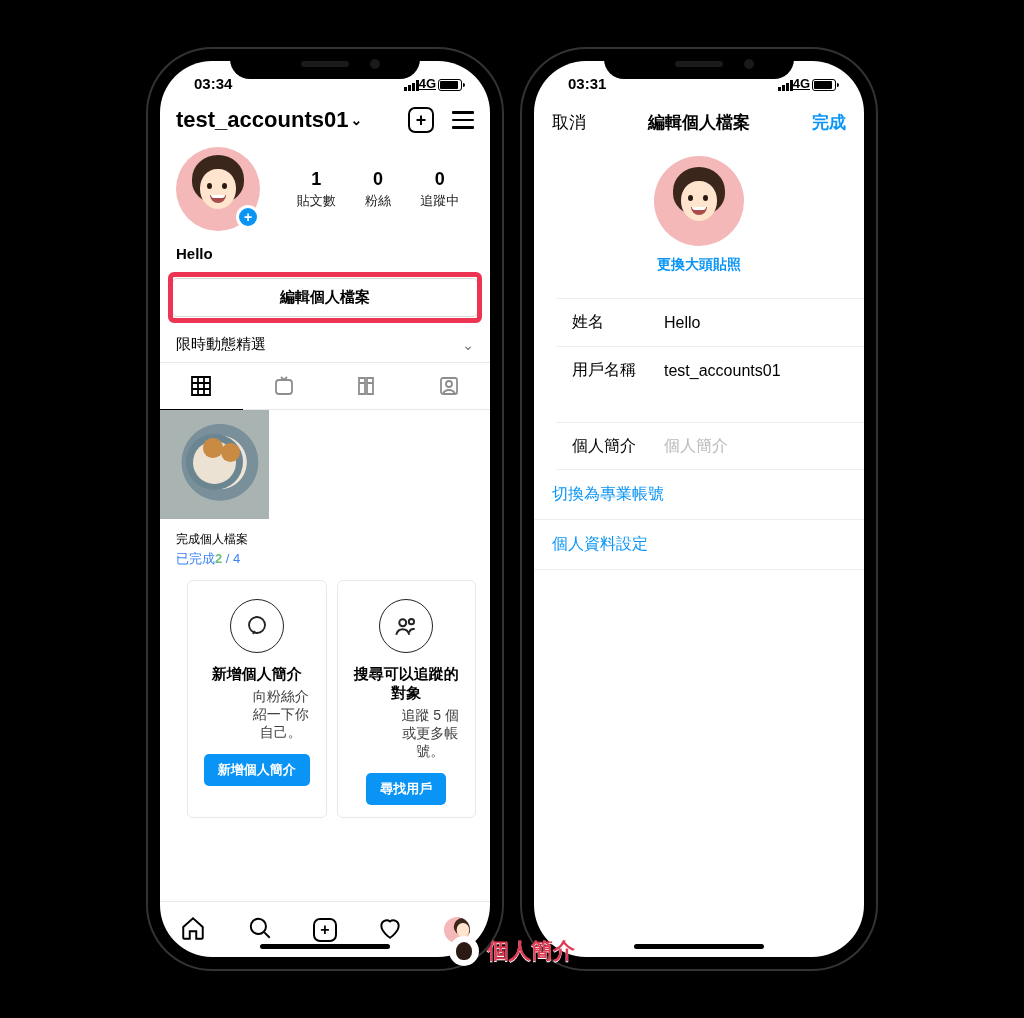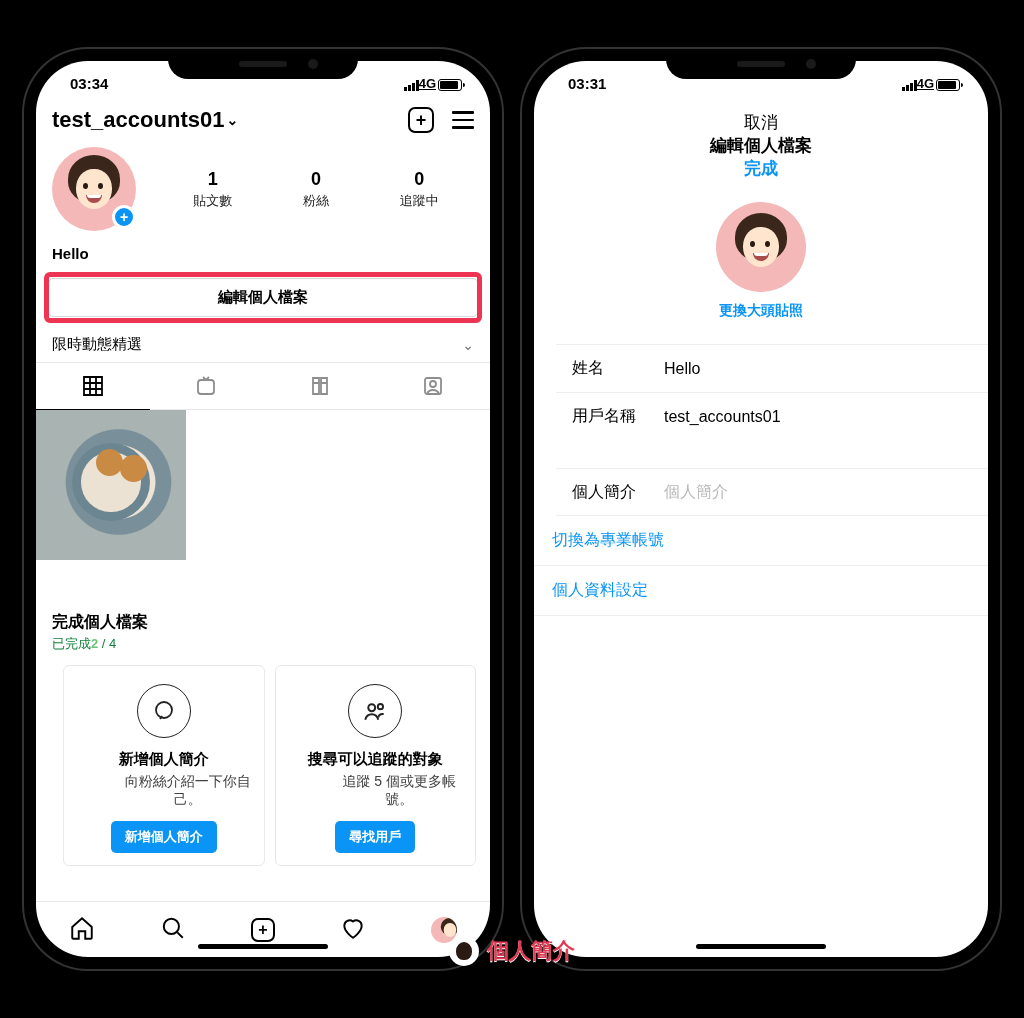--- a/index.html
+++ b/index.html
@@ -1,19 +1,19 @@
 <!DOCTYPE html>
 <html><head>
 <meta charset="utf-8">
 <style>
   * { box-sizing: border-box; margin: 0; padding: 0; font-family: -apple-system, "Helvetica Neue", Arial, "PingFang TC", "Microsoft JhengHei", sans-serif; }
   body { background: #000; width: 1024px; height: 1018px; display: flex; align-items: center; justify-content: center; gap: 20px; position: relative; }
 
   .phone {
-    width: 478px; height: 920px; background: #000; border-radius: 64px; padding: 12px; position: relative;
+    width: 354px; height: 920px; background: #000; border-radius: 64px; padding: 12px; position: relative;
     box-shadow: 0 0 0 2px #333;
   }
   .screen {
     width: 100%; height: 100%; background: #fff; border-radius: 52px; overflow: hidden; position: relative;
     display: flex; flex-direction: column;
   }
   .notch {
     position: absolute; top: 0; left: 50%; transform: translateX(-50%);
     width: 190px; height: 30px; background: #000; border-radius: 0 0 20px 20px; z-index: 50;
     display:flex; align-items:center; justify-content:center; gap: 30px;
@@ -73,41 +73,41 @@
 
   .post-grid{display:grid;grid-template-columns:repeat(3,1fr);gap:2px;}
   .post-cell{aspect-ratio:1;background:#ddd;position:relative;overflow:hidden;}
   .coffee-bg{position:absolute;inset:0;background:radial-gradient(circle at 55% 48%, #ede3d6 0 32%, #79909a 33% 46%, #a9b3b2 47% 100%);}
   .coffee-cup{position:absolute;left:24%;top:22%;width:52%;height:52%;border-radius:50%;background:#6c8691;}
   .coffee-cup::after{content:"";position:absolute;inset:12%;border-radius:50%;background:#ece2d4;}
   .cookie{position:absolute;width:18%;height:18%;border-radius:50%;background:#c98a44;top:26%;}
   .cookie.c1{left:40%}.cookie.c2{left:56%;top:30%}
 
   .complete-sec{padding:12px 16px 4px;}
-  .complete-title{font-size:16px;font-weight:700;margin-top:40px;}
+  .complete-title{font-size:12px;font-weight:400;}
   .complete-sub{font-size:13px;margin-top:2px;}
   .complete-sub .g{color:#6ac17a;font-weight:600}
-  .complete-sub .gr{color:#15803d}
+  .complete-sub .gr{color:#3b82f6}
 
   .cards{display:flex;gap:10px;padding:8px 14px 0;margin-left:13px;}
   .card{flex:1;border:1px solid #e8e8e8;border-radius:6px;padding:18px 10px 12px;display:flex;flex-direction:column;align-items:center;text-align:center;}
   .card-ico{width:54px;height:54px;border:1.5px solid #222;border-radius:50%;display:flex;align-items:center;justify-content:center;margin-bottom:12px;}
   .card-t{font-weight:700;font-size:15px;}
   .card-d{font-size:14px;color:#404040;margin:4px 0 12px;padding-left:48px;}
   .card-btn{background:#0a95f6;color:#fff;font-weight:700;border-radius:5px;padding:7px 14px;font-size:13px;}
 
   .nav{margin-top:auto;height:56px;border-top:1px solid #e8e8e8;display:flex;align-items:center;justify-content:space-around;}
   .nav svg{width:26px;height:26px;stroke:#000;stroke-width:1.8;fill:none;}
   .nav .add { width:24px;height:24px;border:2px solid #000;border-radius:7px;display:flex;align-items:center;justify-content:center;font-weight:700;font-size:16px;}
   .nav-avatar{width:26px;height:26px;border-radius:50%;background:#f4b8b8;overflow:hidden;display:flex;align-items:center;justify-content:center;}
   .nav-avatar .memoji{transform:scale(.35);transform-origin:center;}
   .home-ind{position:absolute;bottom:8px;left:50%;transform:translateX(-50%);width:130px;height:5px;background:#000;border-radius:3px;}
 
   
-  .p2-header{display:flex;align-items:center;justify-content:space-between;padding:6px 18px 8px;font-size:17px;flex-direction:column;}
+  .p2-header{display:flex;align-items:center;justify-content:space-between;padding:6px 18px 8px;font-size:17px;}
   .p2-header .cancel{font-weight:400;}
   .p2-header .title{font-weight:700;}
   .p2-header .done{color:#0a95f6;font-weight:600;}
 
   .p2-avatar-wrap{display:flex;flex-direction:column;align-items:center;margin:14px 0 6px;}
   .p2-avatar-wrap .avatar{width:90px;height:90px;}
   .change-photo{color:#0a95f6;font-weight:600;font-size:14px;margin-top:10px;}
 
   .fields{margin-top:18px;padding-left:22px;}
   .field{display:flex;align-items:center;border-top:1px solid #eee;min-height:48px;padding:0 16px;font-size:16px;position:relative;}

